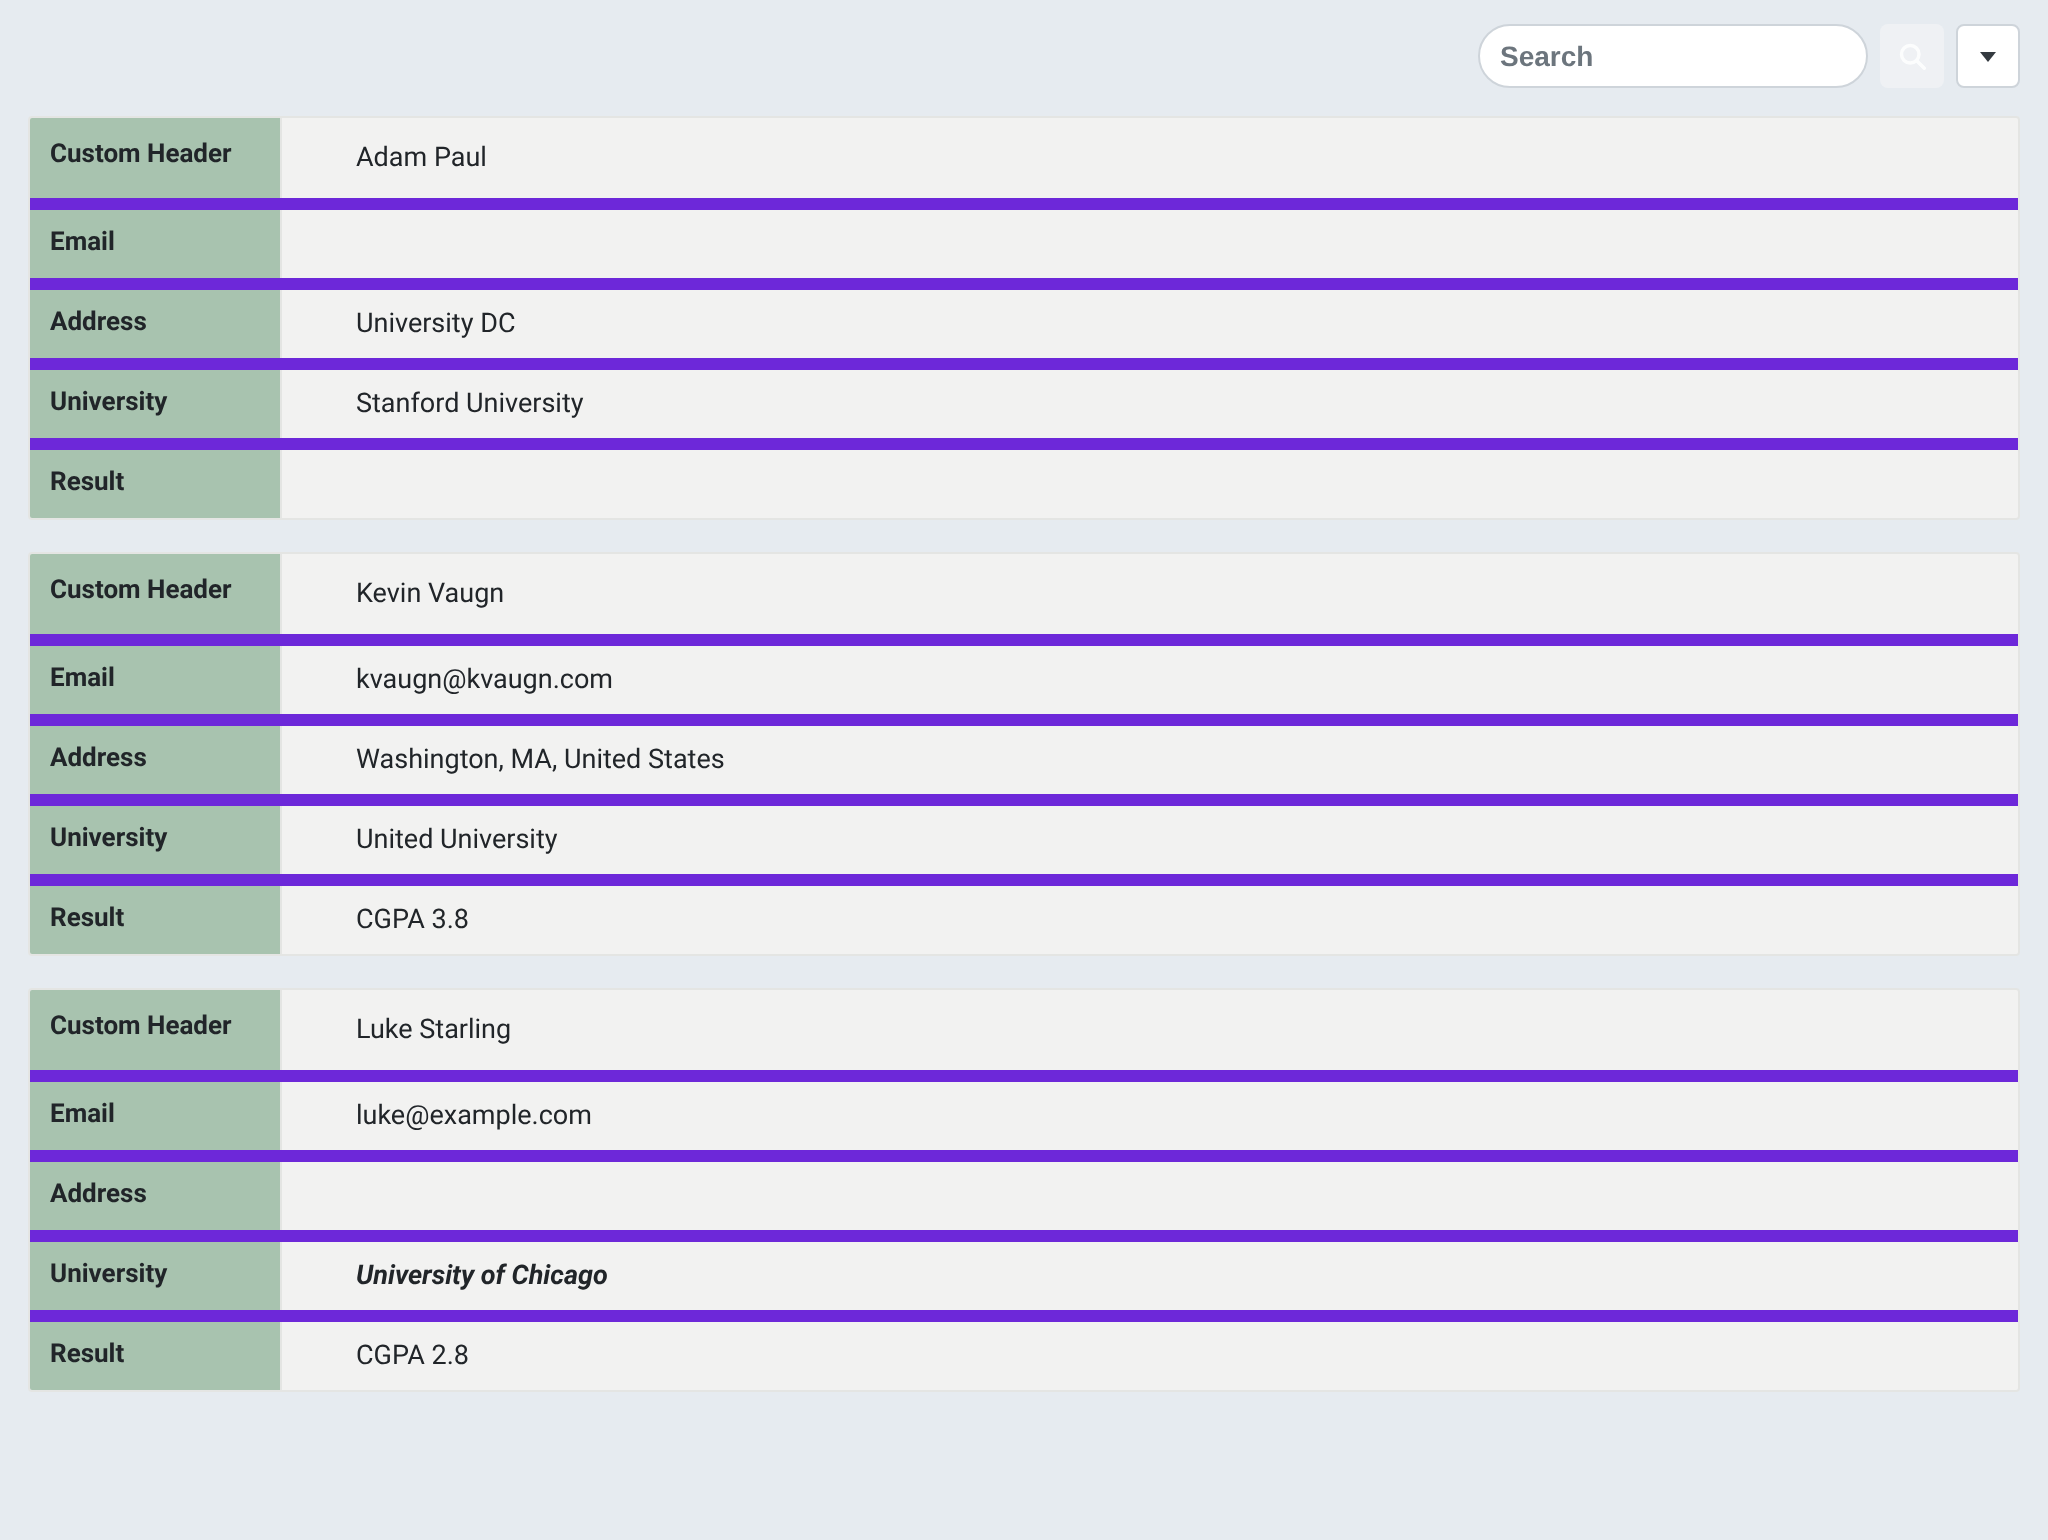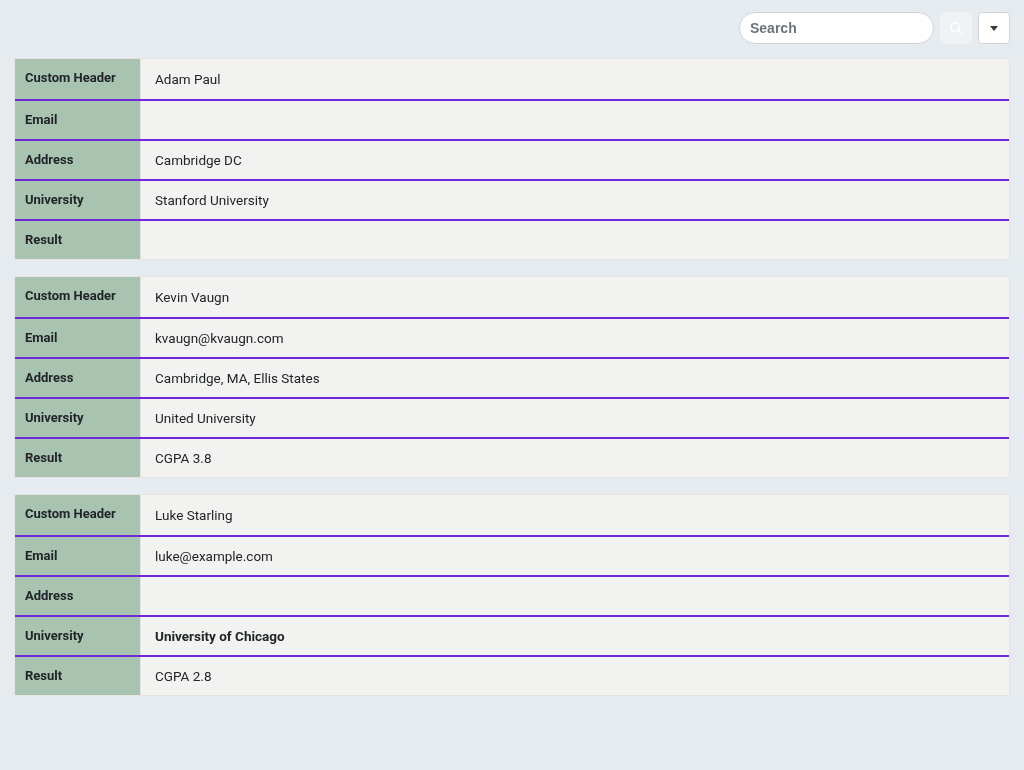--- a/index.html
+++ b/index.html
@@ -75,21 +75,21 @@
     }
     .record-card {
       background: #f2f2f1;
       border: 1px solid #e4e5e3;
       border-radius: 2px;
       margin-bottom: 16px;
       overflow: hidden;
     }
     .record-row {
       display: flex;
-      border-top: 2px solid #6d28d9;
+      border-top: 6px solid #6d28d9;
       min-height: 40px;
     }
     .record-row:first-child {
       border-top: none;
     }
     .row-header {
       width: 126px;
       flex-shrink: 0;
       background: #a8c3af;
       padding: 8px 10px;
@@ -105,23 +105,25 @@
       align-items: flex-start;
       padding-top: 10px;
     }
     .row-value {
       flex: 1;
       padding: 8px 14px;
       display: flex;
       align-items: center;
       color: #212529;
       font-size: 13.5px;
+      margin-left: 23px;
     }
     .emph {
       font-weight: 700;
+      font-style: italic;
     }
   </style>
 </head>
 <body>
 
 <div class="toolbar">
   <input type="text" class="search-input" placeholder="Search" style="">
   <button class="search-btn">
     <svg width="14" height="14" viewBox="0 0 16 16" fill="none">
       <circle cx="7" cy="7" r="5" stroke="#ffffff" stroke-width="2"></circle>
@@ -140,21 +142,21 @@
         <div class="row-value">
           <span>Adam Paul</span>
         </div>
       </div>
       <div class="record-row">
         <div class="row-header">Email</div>
       </div>
       <div class="record-row">
         <div class="row-header">Address</div>
         <div class="row-value">
-          <span>Cambridge DC</span>
+          <span>University DC</span>
         </div>
       </div>
       <div class="record-row">
         <div class="row-header">University</div>
         <div class="row-value">
           <span>Stanford University</span>
         </div>
       </div>
       <div class="record-row">
         <div class="row-header">Result</div>
@@ -169,21 +171,21 @@
       </div>
       <div class="record-row">
         <div class="row-header">Email</div>
         <div class="row-value">
           <span>kvaugn@kvaugn.com</span>
         </div>
       </div>
       <div class="record-row">
         <div class="row-header">Address</div>
         <div class="row-value">
-          <span>Cambridge, MA, Ellis States</span>
+          <span>Washington, MA, United States</span>
         </div>
       </div>
       <div class="record-row">
         <div class="row-header">University</div>
         <div class="row-value">
           <span>United University</span>
         </div>
       </div>
       <div class="record-row">
         <div class="row-header">Result</div>

